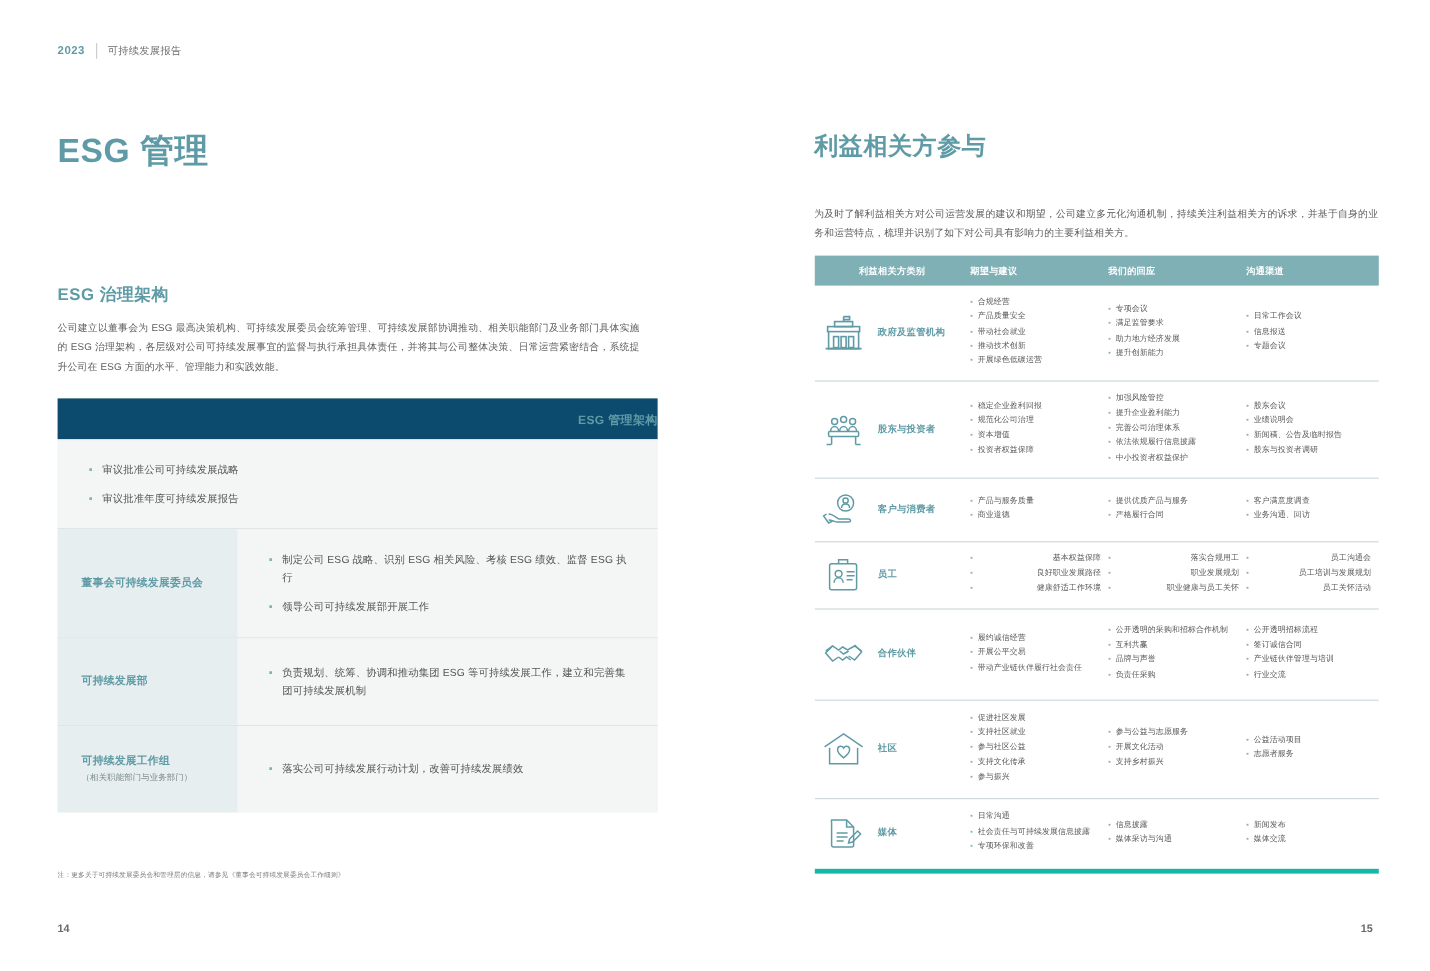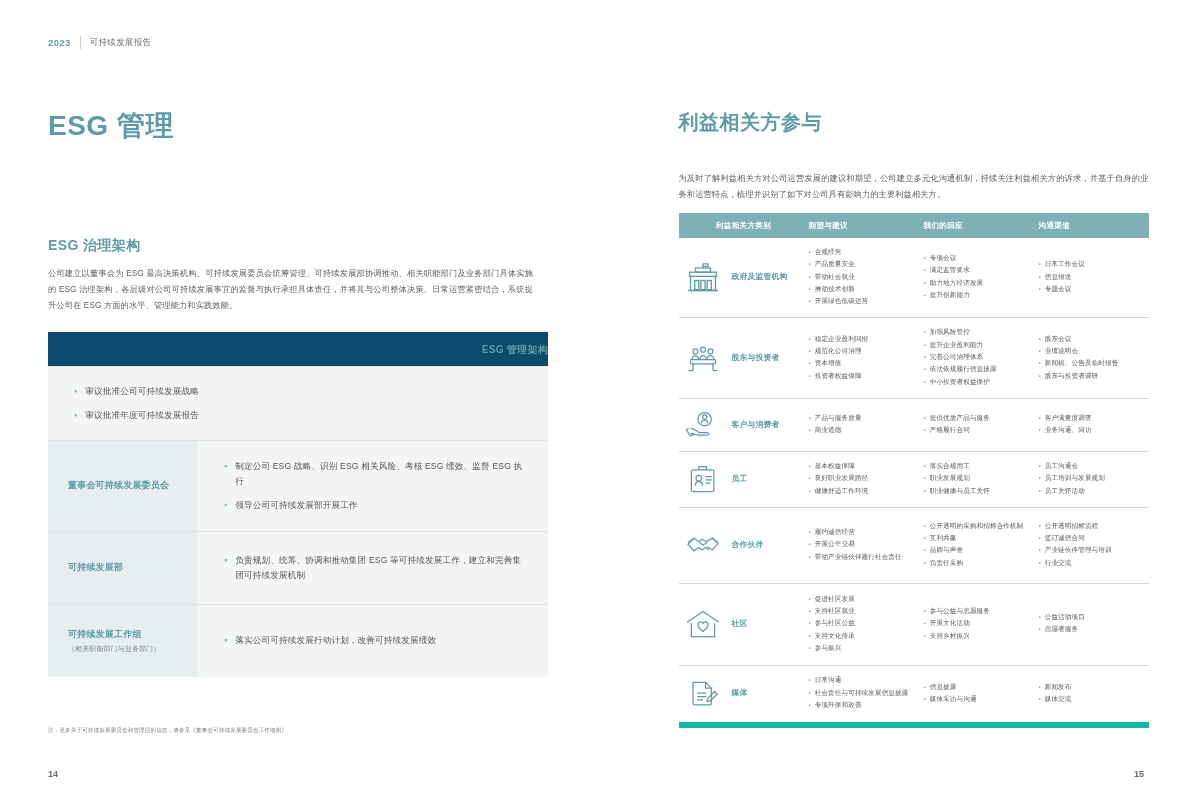--- a/index.html
+++ b/index.html
@@ -92,21 +92,21 @@
   .col1{width:130px;padding-left:8px;text-align:left;}
   .col2{width:115px;}
   .col3{width:115px;}
   .col4{width:110px;}
   .sk-head .col1{text-align:center;padding-left:0;}
 
   .sk-row{
     display:flex;align-items:center;border-bottom:1px solid #cfdadc;
     box-sizing:border-box;padding:9px 0;
   }
-  .sk-row:last-child{border-bottom:6px solid #14b8a6;}
+  .sk-row:last-child{border-bottom:4px solid #14b8a6;}
   .sk-cat{
     width:130px;display:flex;align-items:center;gap:9px;box-sizing:border-box;padding-left:4px;
   }
   .sk-cat .icon{width:40px;height:34px;flex:0 0 auto;display:flex;align-items:center;justify-content:center;}
   .sk-cat .icon svg{width:100%;height:100%;}
   .sk-cat .name{font-size:7.8px;font-weight:bold;color:#5f9ba6;letter-spacing:.2px;line-height:1.4;}
   .sk-list{box-sizing:border-box;padding-right:6px;}
   .sk-list ul{margin:0;padding:0;list-style:none;}
   .sk-list li{
     display:flex;gap:4px;align-items:flex-start;
@@ -418,21 +418,21 @@
                 <span class="t">客户满意度调查</span>
               </li>
             <li>
                 <span class="d">▪</span>
                 <span class="t">业务沟通、回访</span>
               </li>
           </ul>
         </div>
       </div>
 
-      <div class="sk-row" style="min-height:54px;">
+      <div class="sk-row" style="min-height:54px;text-align:right;">
         <div class="sk-cat">
           <span class="icon">
             <svg viewBox="0 0 48 40" fill="none" stroke="#5f9ba6" stroke-width="1.5">
               <rect x="10" y="9" width="27" height="26" rx="2"></rect>
               <path d="M19 9V5h9v4"></path>
               <circle cx="19" cy="19" r="3.4"></circle>
               <path d="M14.5 28c0-3 2-5 4.5-5s4.5 2 4.5 5"></path>
               <path d="M27 17h8M27 21h8M27 25h6"></path>
             </svg>
           </span>

